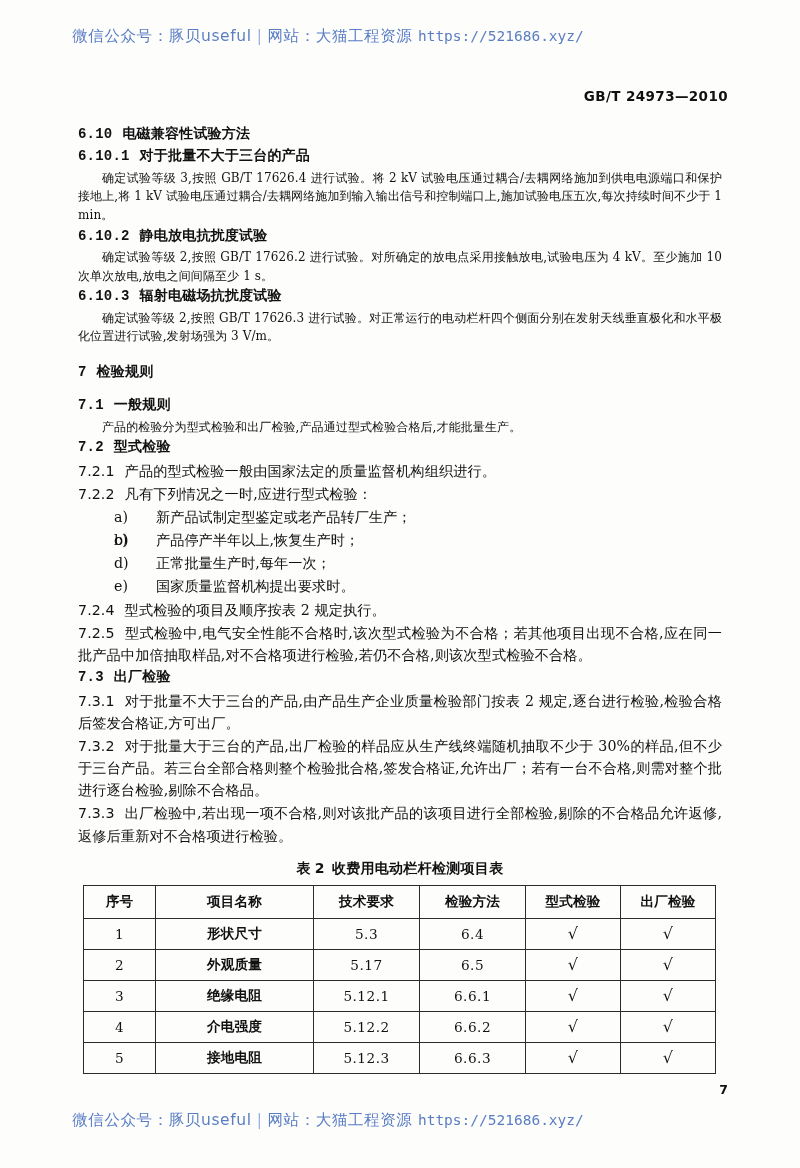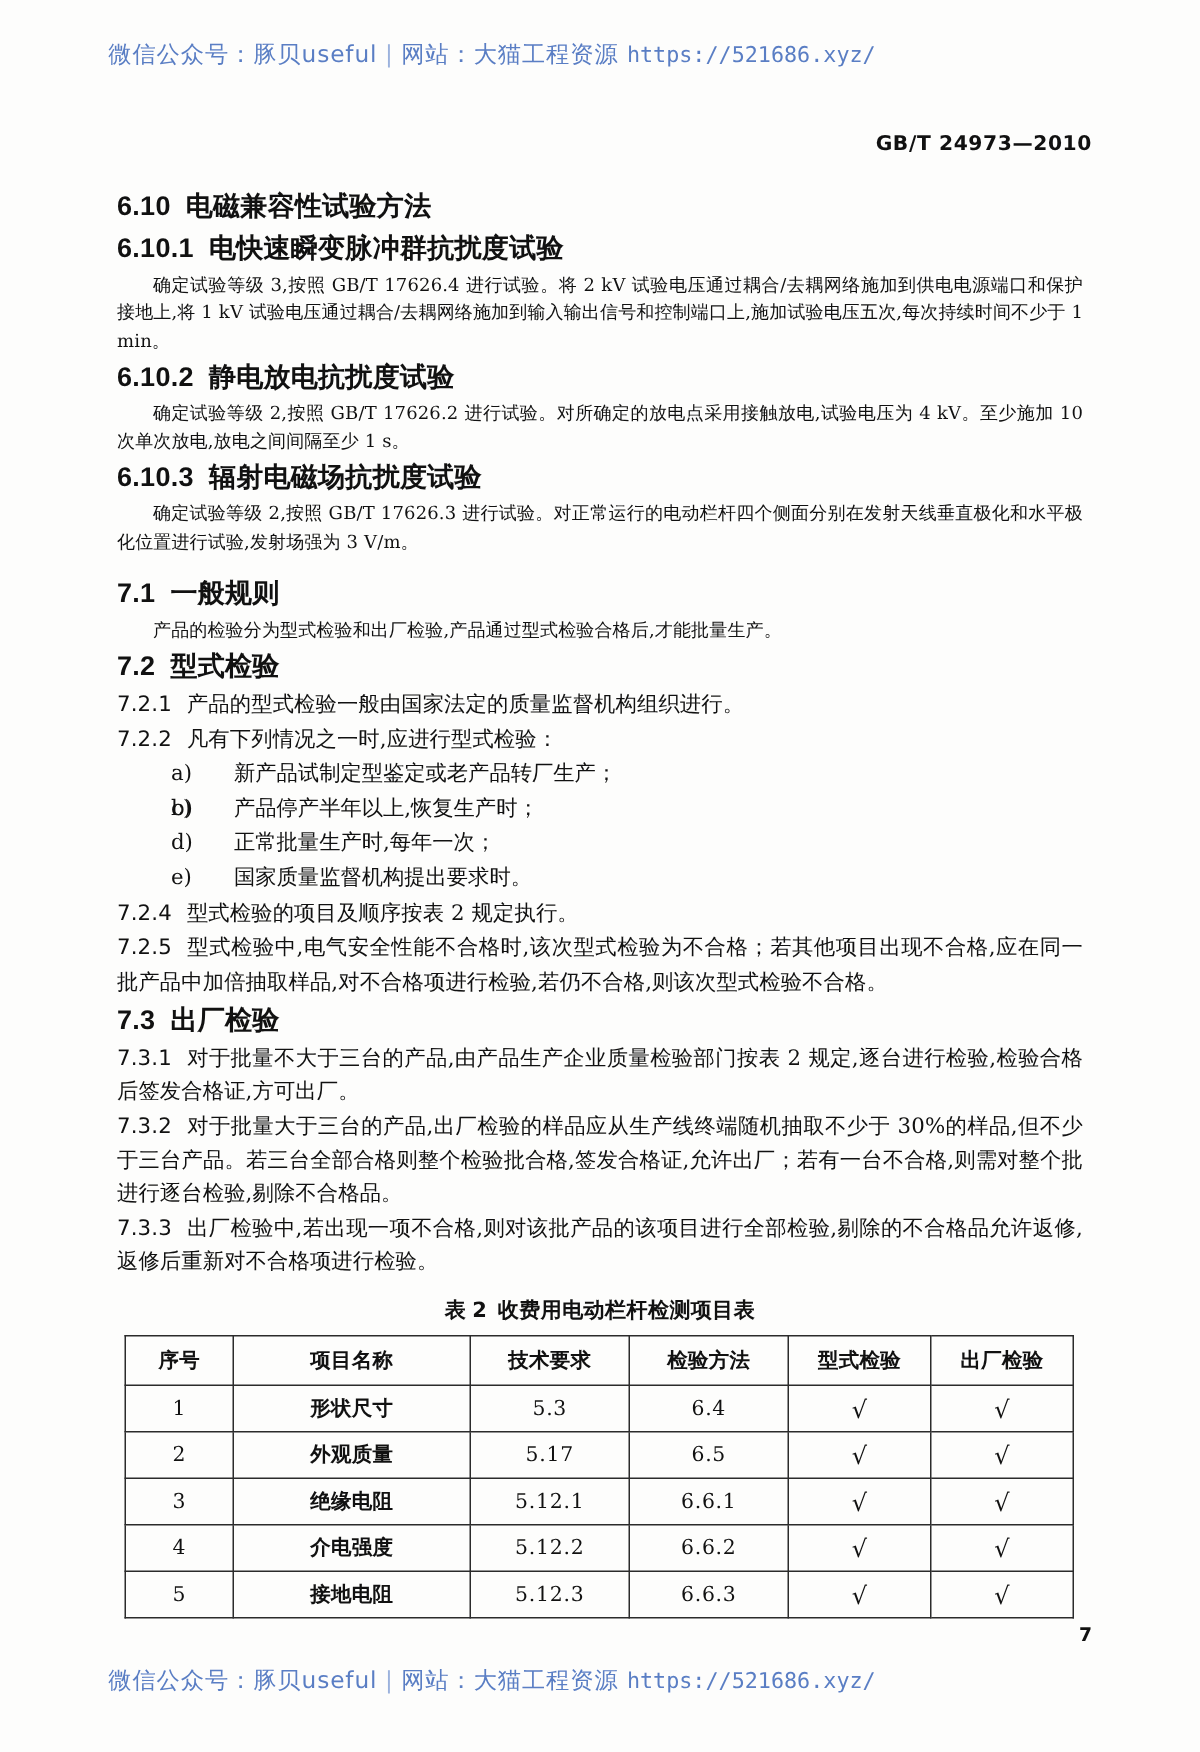--- a/index.html
+++ b/index.html
@@ -58,23 +58,23 @@
 
   
   .body {
     position: absolute;
     left: 78px;
     top: 124px;
     width: 644px;
   }
 
   .h-sec {
-    font-family: Liberation Sans, sans-serif;
-    font-weight: bold;
-    font-size: 18px;
+    font-family: Liberation Mono, monospace;
+    font-weight: bold;
+    font-size: 14px;
     line-height: 1.52;
     margin: 0 0 1px 0;
     letter-spacing: 0.2px;
   }
   .h-sec .num {
     display: inline-block;
     min-width: 0;
     margin-right: 10px;
   }
   .h-sec.top-gap { margin-top: 12px; }
@@ -202,34 +202,37 @@
 
   <div class="runhead">GB/T 24973—2010</div>
 
   <div class="body">
 
     <div class="h-sec">
       <span class="num">6.10</span><span>电磁兼容性试验方法</span>
     </div>
 
     <div class="h-sec">
-      <span class="num">6.10.1</span><span>电快速瞬变脉冲群抗扰度试验</span>
+      <span class="num">6.10.1</span><span>对于批量不大于三台的产品</span>
     </div>
     <p class="para">确定试验等级 3,按照 GB/T 17626.4 进行试验。将 2 kV 试验电压通过耦合/去耦网络施加到供电电源端口和保护接地上,将 1 kV 试验电压通过耦合/去耦网络施加到输入输出信号和控制端口上,施加试验电压五次,每次持续时间不少于 1 min。</p>
 
     <div class="h-sec">
       <span class="num">6.10.2</span><span>静电放电抗扰度试验</span>
     </div>
     <p class="para">确定试验等级 2,按照 GB/T 17626.2 进行试验。对所确定的放电点采用接触放电,试验电压为 4 kV。至少施加 10 次单次放电,放电之间间隔至少 1 s。</p>
 
     <div class="h-sec">
       <span class="num">6.10.3</span><span>辐射电磁场抗扰度试验</span>
     </div>
     <p class="para">确定试验等级 2,按照 GB/T 17626.3 进行试验。对正常运行的电动栏杆四个侧面分别在发射天线垂直极化和水平极化位置进行试验,发射场强为 3 V/m。</p>
 
+    <div class="h-sec top-gap-lg">
+      <span class="num">7</span><span>检验规则</span>
+    </div>
 
     <div class="h-sec top-gap">
       <span class="num">7.1</span><span>一般规则</span>
     </div>
     <p class="para">产品的检验分为型式检验和出厂检验,产品通过型式检验合格后,才能批量生产。</p>
 
     <div class="h-sec">
       <span class="num">7.2</span><span>型式检验</span>
     </div>
 

